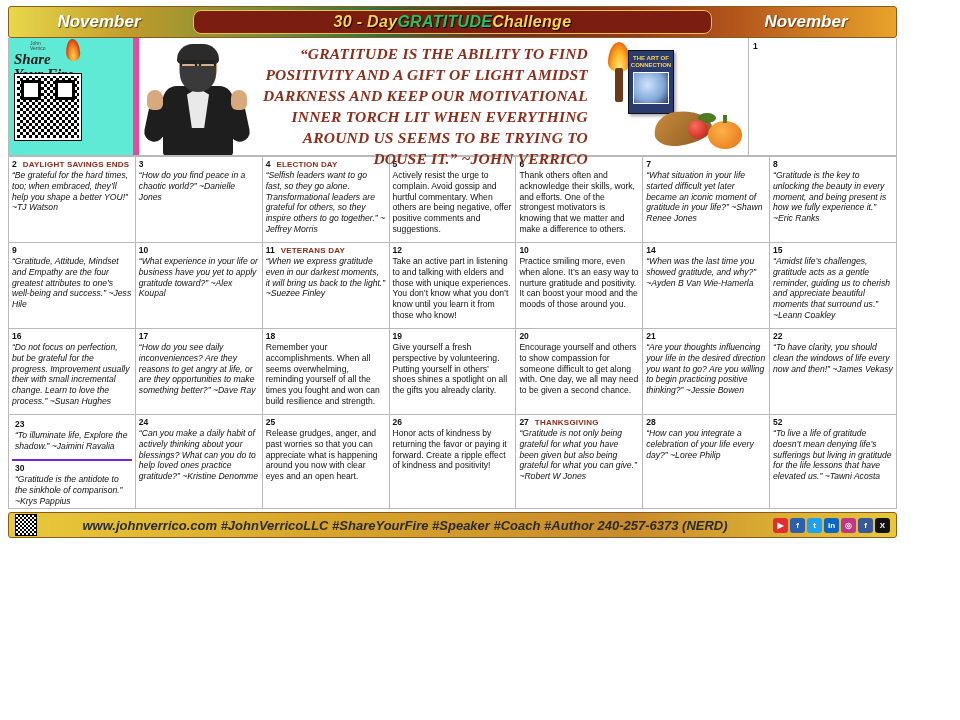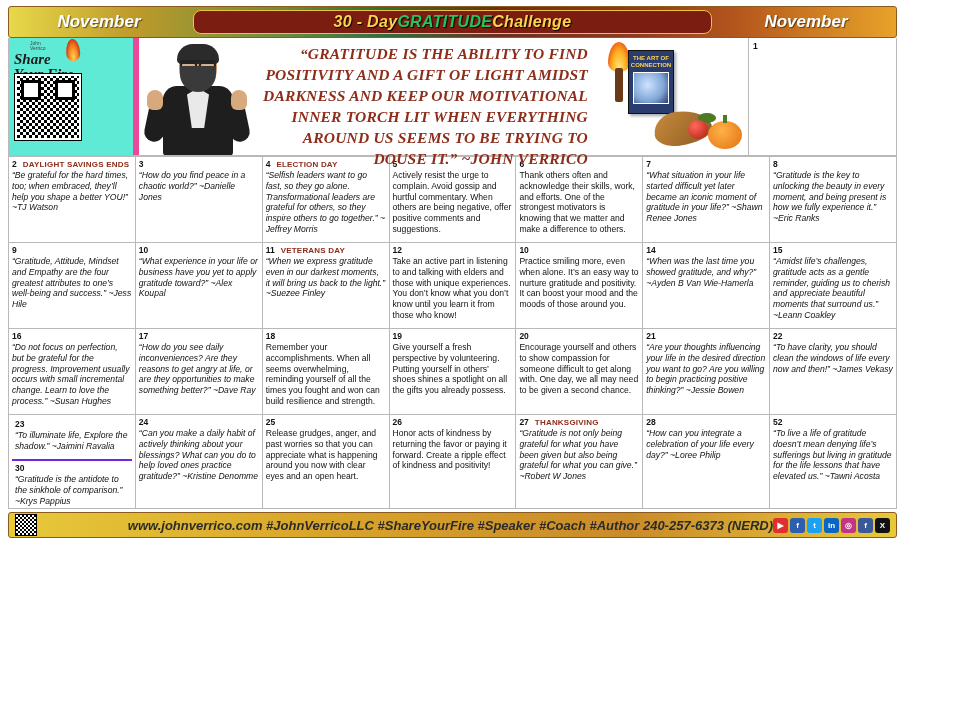--- a/index.html
+++ b/index.html
@@ -267,21 +267,21 @@
   }
   .foot-qr{
     width:20px;height:20px;
     background:repeating-linear-gradient(90deg,#000 0 2px,#fff 2px 4px),repeating-linear-gradient(0deg,#000 0 2px,#fff 2px 4px);
     background-blend-mode:difference;
     border:1px solid #000;
     flex:0 0 20px;
   }
   .foot-text{
     flex:1 1 auto;
-    text-align:right;
+    text-align:center;
     color:#2b2b2b;
     font-weight:bold;font-style:italic;
     font-size:13px;
     white-space:nowrap;
   }
   .socials{display:flex;gap:2px;flex:0 0 auto;}
   .soc{
     width:15px;height:15px;border-radius:3px;
     display:flex;align-items:center;justify-content:center;
     color:#fff;font-size:8px;font-weight:bold;
@@ -415,33 +415,33 @@
             <div class="cell-text it">“When was the last time you showed gratitude, and why?” ~Ayden B Van Wie-Hamerla</div>
           </td>
           <td>
             <span class="daynum">15</span>
             <div class="cell-text it">“Amidst life’s challenges, gratitude acts as a gentle reminder, guiding us to cherish and appreciate beautiful moments that surround us.” ~Leann Coakley</div>
           </td>
         </tr>
         <tr>
           <td>
             <span class="daynum">16</span>
-            <div class="cell-text it">“Do not focus on perfection, but be grateful for the progress. Improvement usually occurs with small incremental change. Learn to love the process.” ~Susan Hughes</div>
+            <div class="cell-text it">“Do not focus on perfection, but be grateful for the progress. Improvement usually their with small incremental change. Learn to love the process.” ~Susan Hughes</div>
           </td>
           <td>
             <span class="daynum">17</span>
             <div class="cell-text it">“How do you see daily inconveniences? Are they reasons to get angry at life, or are they opportunities to make something better?” ~Dave Ray</div>
           </td>
           <td>
             <span class="daynum">18</span>
             <div class="cell-text">Remember your accomplishments. When all seems overwhelming, reminding yourself of all the times you fought and won can build resilience and strength.</div>
           </td>
           <td>
             <span class="daynum">19</span>
-            <div class="cell-text">Give yourself a fresh perspective by volunteering. Putting yourself in others’ shoes shines a spotlight on all the gifts you already possess.</div>
+            <div class="cell-text">Give yourself a fresh perspective by volunteering. Putting yourself in others’ shoes shines a spotlight on all the gifts you already clarity.</div>
           </td>
           <td>
             <span class="daynum">20</span>
             <div class="cell-text">Encourage yourself and others to show compassion for someone difficult to get along with. One day, we all may need to be given a second chance.</div>
           </td>
           <td>
             <span class="daynum">21</span>
             <div class="cell-text it">“Are your thoughts influencing your life in the desired direction you want to go? Are you willing to begin practicing positive thinking?” ~Jessie Bowen</div>
           </td>
           <td>

